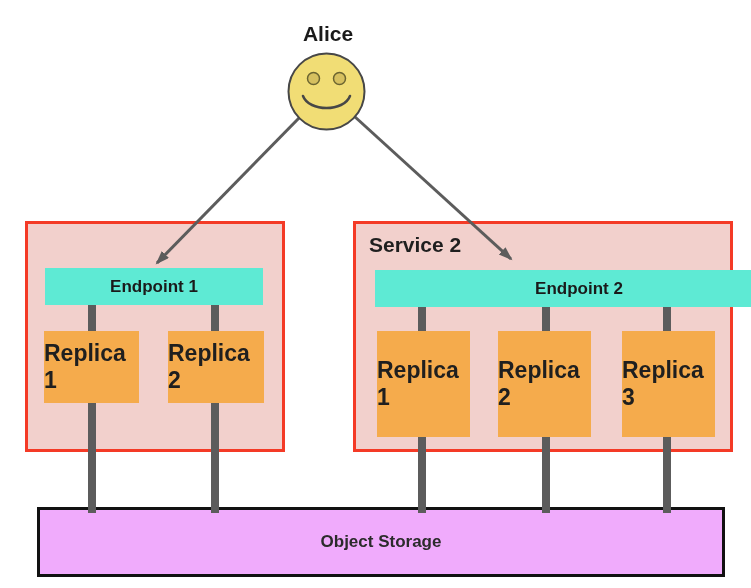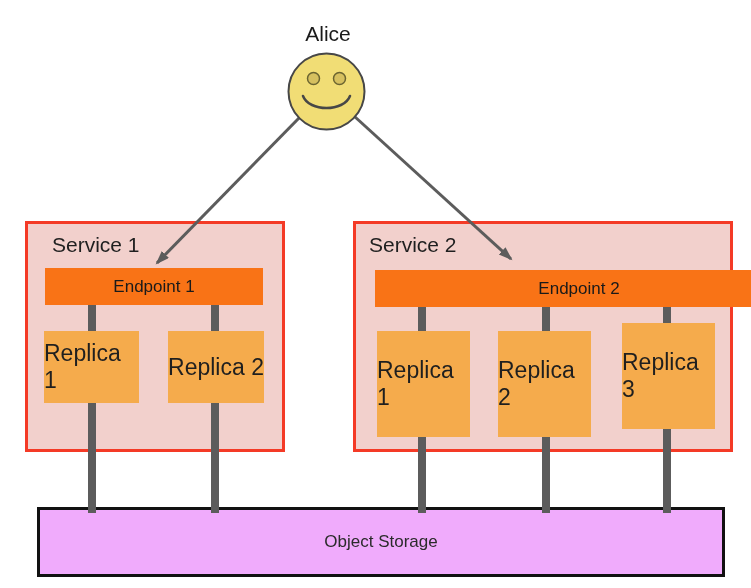--- a/index.html
+++ b/index.html
@@ -8,20 +8,21 @@
     background: #ffffff;
     font-family: "Liberation Sans", "DejaVu Sans", sans-serif;
     color: #1a1a1a;
   }
   .canvas {
     position: relative;
     width: 751px;
     height: 588px;
     background: #ffffff;
     overflow: hidden;
+    font-weight: bold;
   }
   .abs { position: absolute; }
 
   .actor-label {
     left: 266px; top: 22px; width: 124px;
     text-align: center;
     font-size: 21px;
     z-index: 6;
   }
 
@@ -46,21 +47,21 @@
 
   .service-label {
     font-size: 21px;
     color: #1f1f1f;
     z-index: 3;
   }
   .service-1-label { left: 52px; top: 233px; }
   .service-2-label { left: 369px; top: 233px; }
 
   .endpoint-bar {
-    background: #f97316;
+    background: #5eead4;
     display: flex;
     align-items: center;
     justify-content: center;
     font-size: 17px;
     color: #1a1a1a;
     z-index: 3;
     text-align: right;
   }
   .endpoint-1 { left: 45px; top: 268px; width: 218px; height: 37px; }
   .endpoint-2 { left: 375px; top: 270px; width: 408px; height: 37px; }
@@ -71,21 +72,21 @@
     align-items: center;
     justify-content: center;
     font-size: 23px;
     color: #1f1f1f;
     z-index: 3;
   }
   .s1-r1 { left: 44px;  top: 331px; width: 95px; height: 72px; }
   .s1-r2 { left: 168px; top: 331px; width: 96px; height: 72px; }
   .s2-r1 { left: 377px; top: 331px; width: 93px; height: 106px; }
   .s2-r2 { left: 498px; top: 331px; width: 93px; height: 106px; }
-  .s2-r3 { left: 622px; top: 323px; width: 93px; height: 106px; }
+  .s2-r3 { left: 622px; top: 331px; width: 93px; height: 106px; }
 
   .connector {
     width: 8px;
     background: #5c5c5c;
     z-index: 2;
   }
   .c-s1-1 { left: 88px;  top: 302px; height: 211px; }
   .c-s1-2 { left: 211px; top: 302px; height: 211px; }
   .c-s2-1 { left: 418px; top: 304px; height: 209px; }
   .c-s2-2 { left: 542px; top: 304px; height: 209px; }
@@ -112,21 +113,20 @@
 </style>
 </head>
 <body>
 
 <div class="canvas">
 
   <div class="abs actor-label">Alice</div>
 
 
   <div class="abs service-box service-1-box"></div>
-  <div class="abs service-label service-1-label">Service 1</div>
   <div class="abs endpoint-bar endpoint-1">Endpoint 1</div>
   <div class="abs replica-box s1-r1">Replica 1</div>
   <div class="abs replica-box s1-r2">Replica 2</div>
 
   <div class="abs service-box service-2-box"></div>
   <div class="abs service-label service-2-label">Service 2</div>
   <div class="abs endpoint-bar endpoint-2">Endpoint 2</div>
   <div class="abs replica-box s2-r1">Replica 1</div>
   <div class="abs replica-box s2-r2">Replica 2</div>
   <div class="abs replica-box s2-r3">Replica 3</div>

